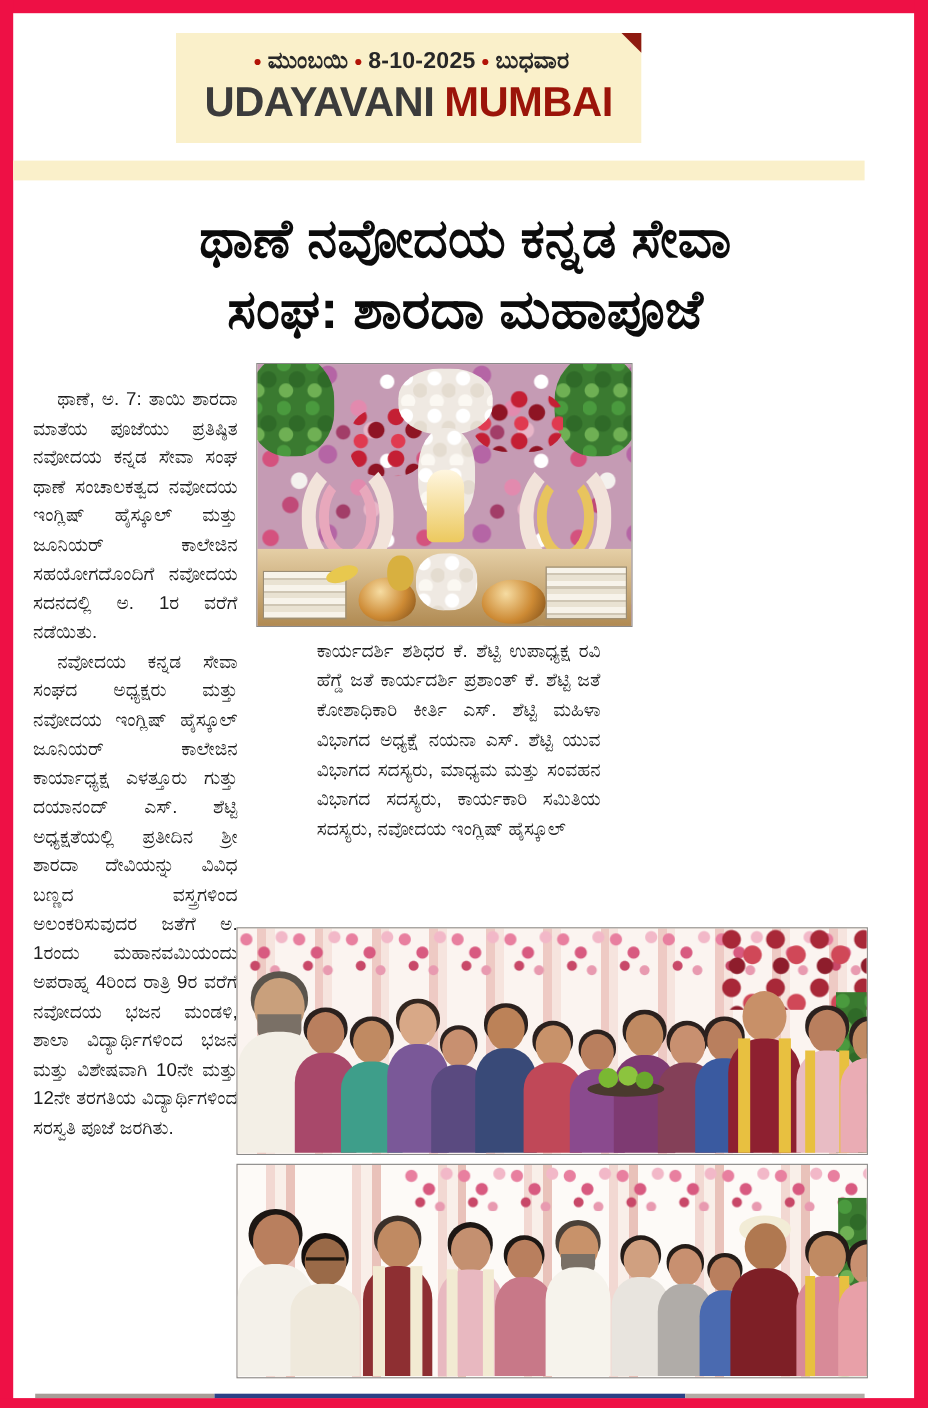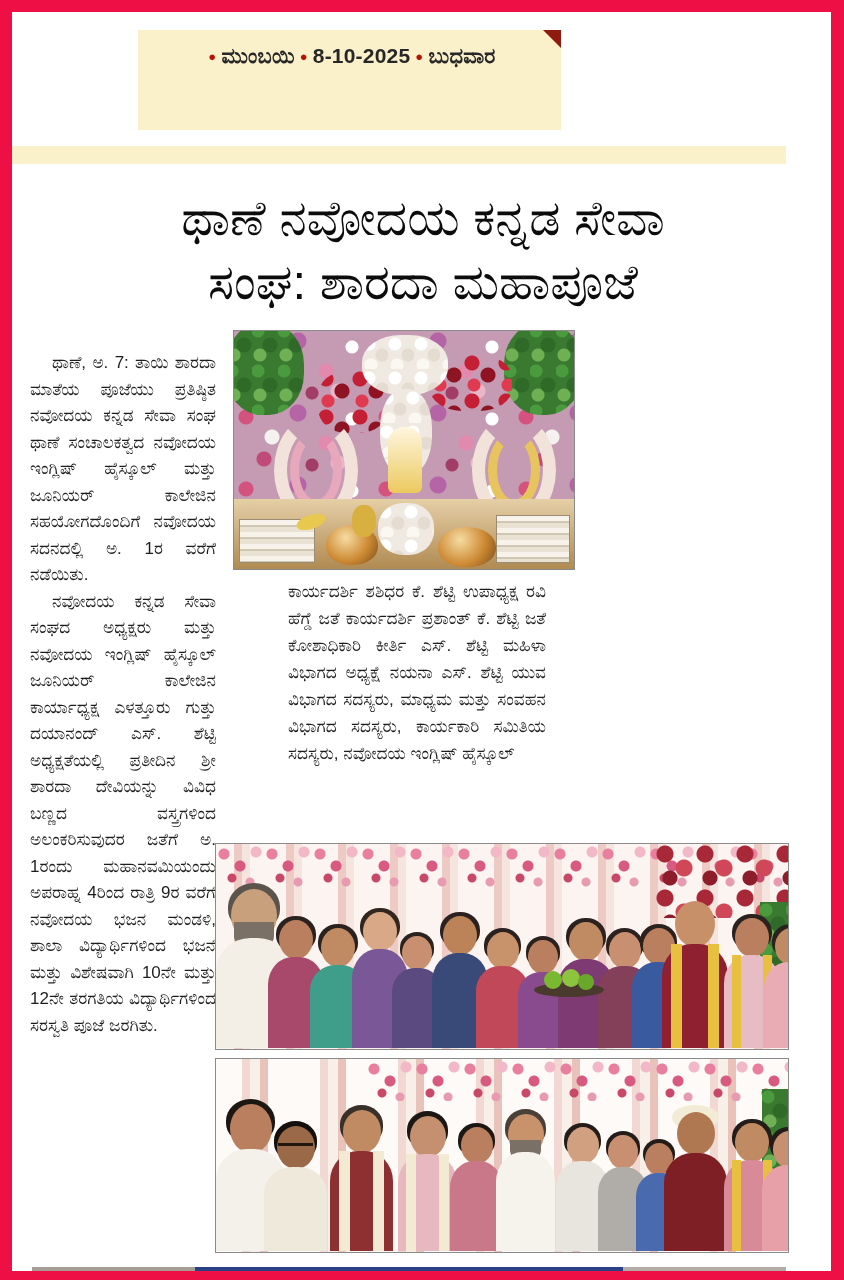--- a/index.html
+++ b/index.html
@@ -8,37 +8,37 @@
     font-family:"Liberation Sans","DejaVu Sans",sans-serif;color:var(--body-text,#1d1d1d);
   }
   
   .frame{position:absolute;background:var(--page-border,#ee1045);}
   .frame.top{left:0;top:0;width:844px;height:12px;}
   .frame.left{left:0;top:0;width:12px;height:1280px;}
   .frame.right{left:831px;top:0;width:13px;height:1280px;}
   .frame.bottom{left:0;top:1271px;width:844px;height:9px;}
 
   
-  .masthead{position:absolute;left:138px;top:30px;width:423px;height:100px;
+  .masthead{position:absolute;left:160px;top:30px;width:423px;height:100px;
     background:var(--masthead-bg,#faf0ca);text-align:center;}
   .masthead .notch{position:absolute;right:0;top:0;width:0;height:0;
     border-left:18px solid transparent;border-top:18px solid #8e1a10;}
   .dateline{margin-top:14px;font-size:21px;font-weight:bold;color:var(--dateline-text,#272727);
     letter-spacing:.2px;white-space:nowrap;}
   .dateline .dot{color:var(--dateline-bullet,#b21306);font-size:13px;vertical-align:2px;margin:0 5px;}
   .mast-title{margin-top:4px;font-size:38px;font-weight:bold;letter-spacing:-.5px;white-space:nowrap;}
   .mast-title .t1{color:var(--masthead-title,#3b3b3b);}
   .mast-title .t2{color:var(--masthead-edition,#9b1409);margin-left:9px;}
 
   .cream-strip{position:absolute;left:12px;top:146px;width:774px;height:18px;
     background:var(--masthead-bg,#faf0ca);}
 
   
   .headline{position:absolute;left:28px;top:186px;width:790px;height:136px;margin:0;
-    text-align:center;font-size:49px;line-height:64px;font-weight:normal;
+    text-align:center;font-size:49px;line-height:64px;font-weight:bold;
     color:var(--headline-text,#0c0c0c);overflow:hidden;white-space:nowrap;}
 
   
   .bodytext{font-size:17px;line-height:26.5px;text-align:justify;overflow:hidden;}
   .bodytext p{margin:0;text-indent:22px;}
   .bodytext p.noindent{text-indent:0;}
   .col-left{position:absolute;left:30px;top:350px;width:186px;height:936px;}
   .col-mid{position:absolute;left:288px;top:578px;width:258px;height:264px;line-height:27px;}
   .col-right{position:absolute;left:563px;top:334px;width:257px;height:504px;line-height:27.4px;}
   .col-right .beside-photo{margin-left:27px;}
@@ -111,20 +111,21 @@
 <div class="page">
 
   <div class="frame top"></div>
   <div class="frame left"></div>
   <div class="frame right"></div>
   <div class="frame bottom"></div>
 
   <div class="masthead">
     <div class="notch"></div>
     <div class="dateline"><span class="dot">●</span><span>ಮುಂಬಯಿ</span><span class="dot">●</span><span>8-10-2025</span><span class="dot">●</span><span>ಬುಧವಾರ</span></div>
+    <div class="mast-title"><span class="t1">UDAYAVANI</span><span class="t2">MUMBAI</span></div>
   </div>
   <div class="cream-strip"></div>
 
   <h1 class="headline"><span>ಥಾಣೆ ನವೋದಯ ಕನ್ನಡ ಸೇವಾ</span><br><span>ಸಂಘ: ಶಾರದಾ ಮಹಾಪೂಜೆ</span></h1>
 
   <div class="photo ph1">
     <div class="abs flowerwall"></div>
     <div class="abs foliage" style="left:-8px;top:-8px;width:78px;height:92px;border-radius:45%;"></div>
     <div class="abs foliage" style="right:-8px;top:-8px;width:78px;height:92px;border-radius:45%;"></div>
     <div class="abs roses" style="left:84px;top:40px;width:70px;height:62px;"></div>

